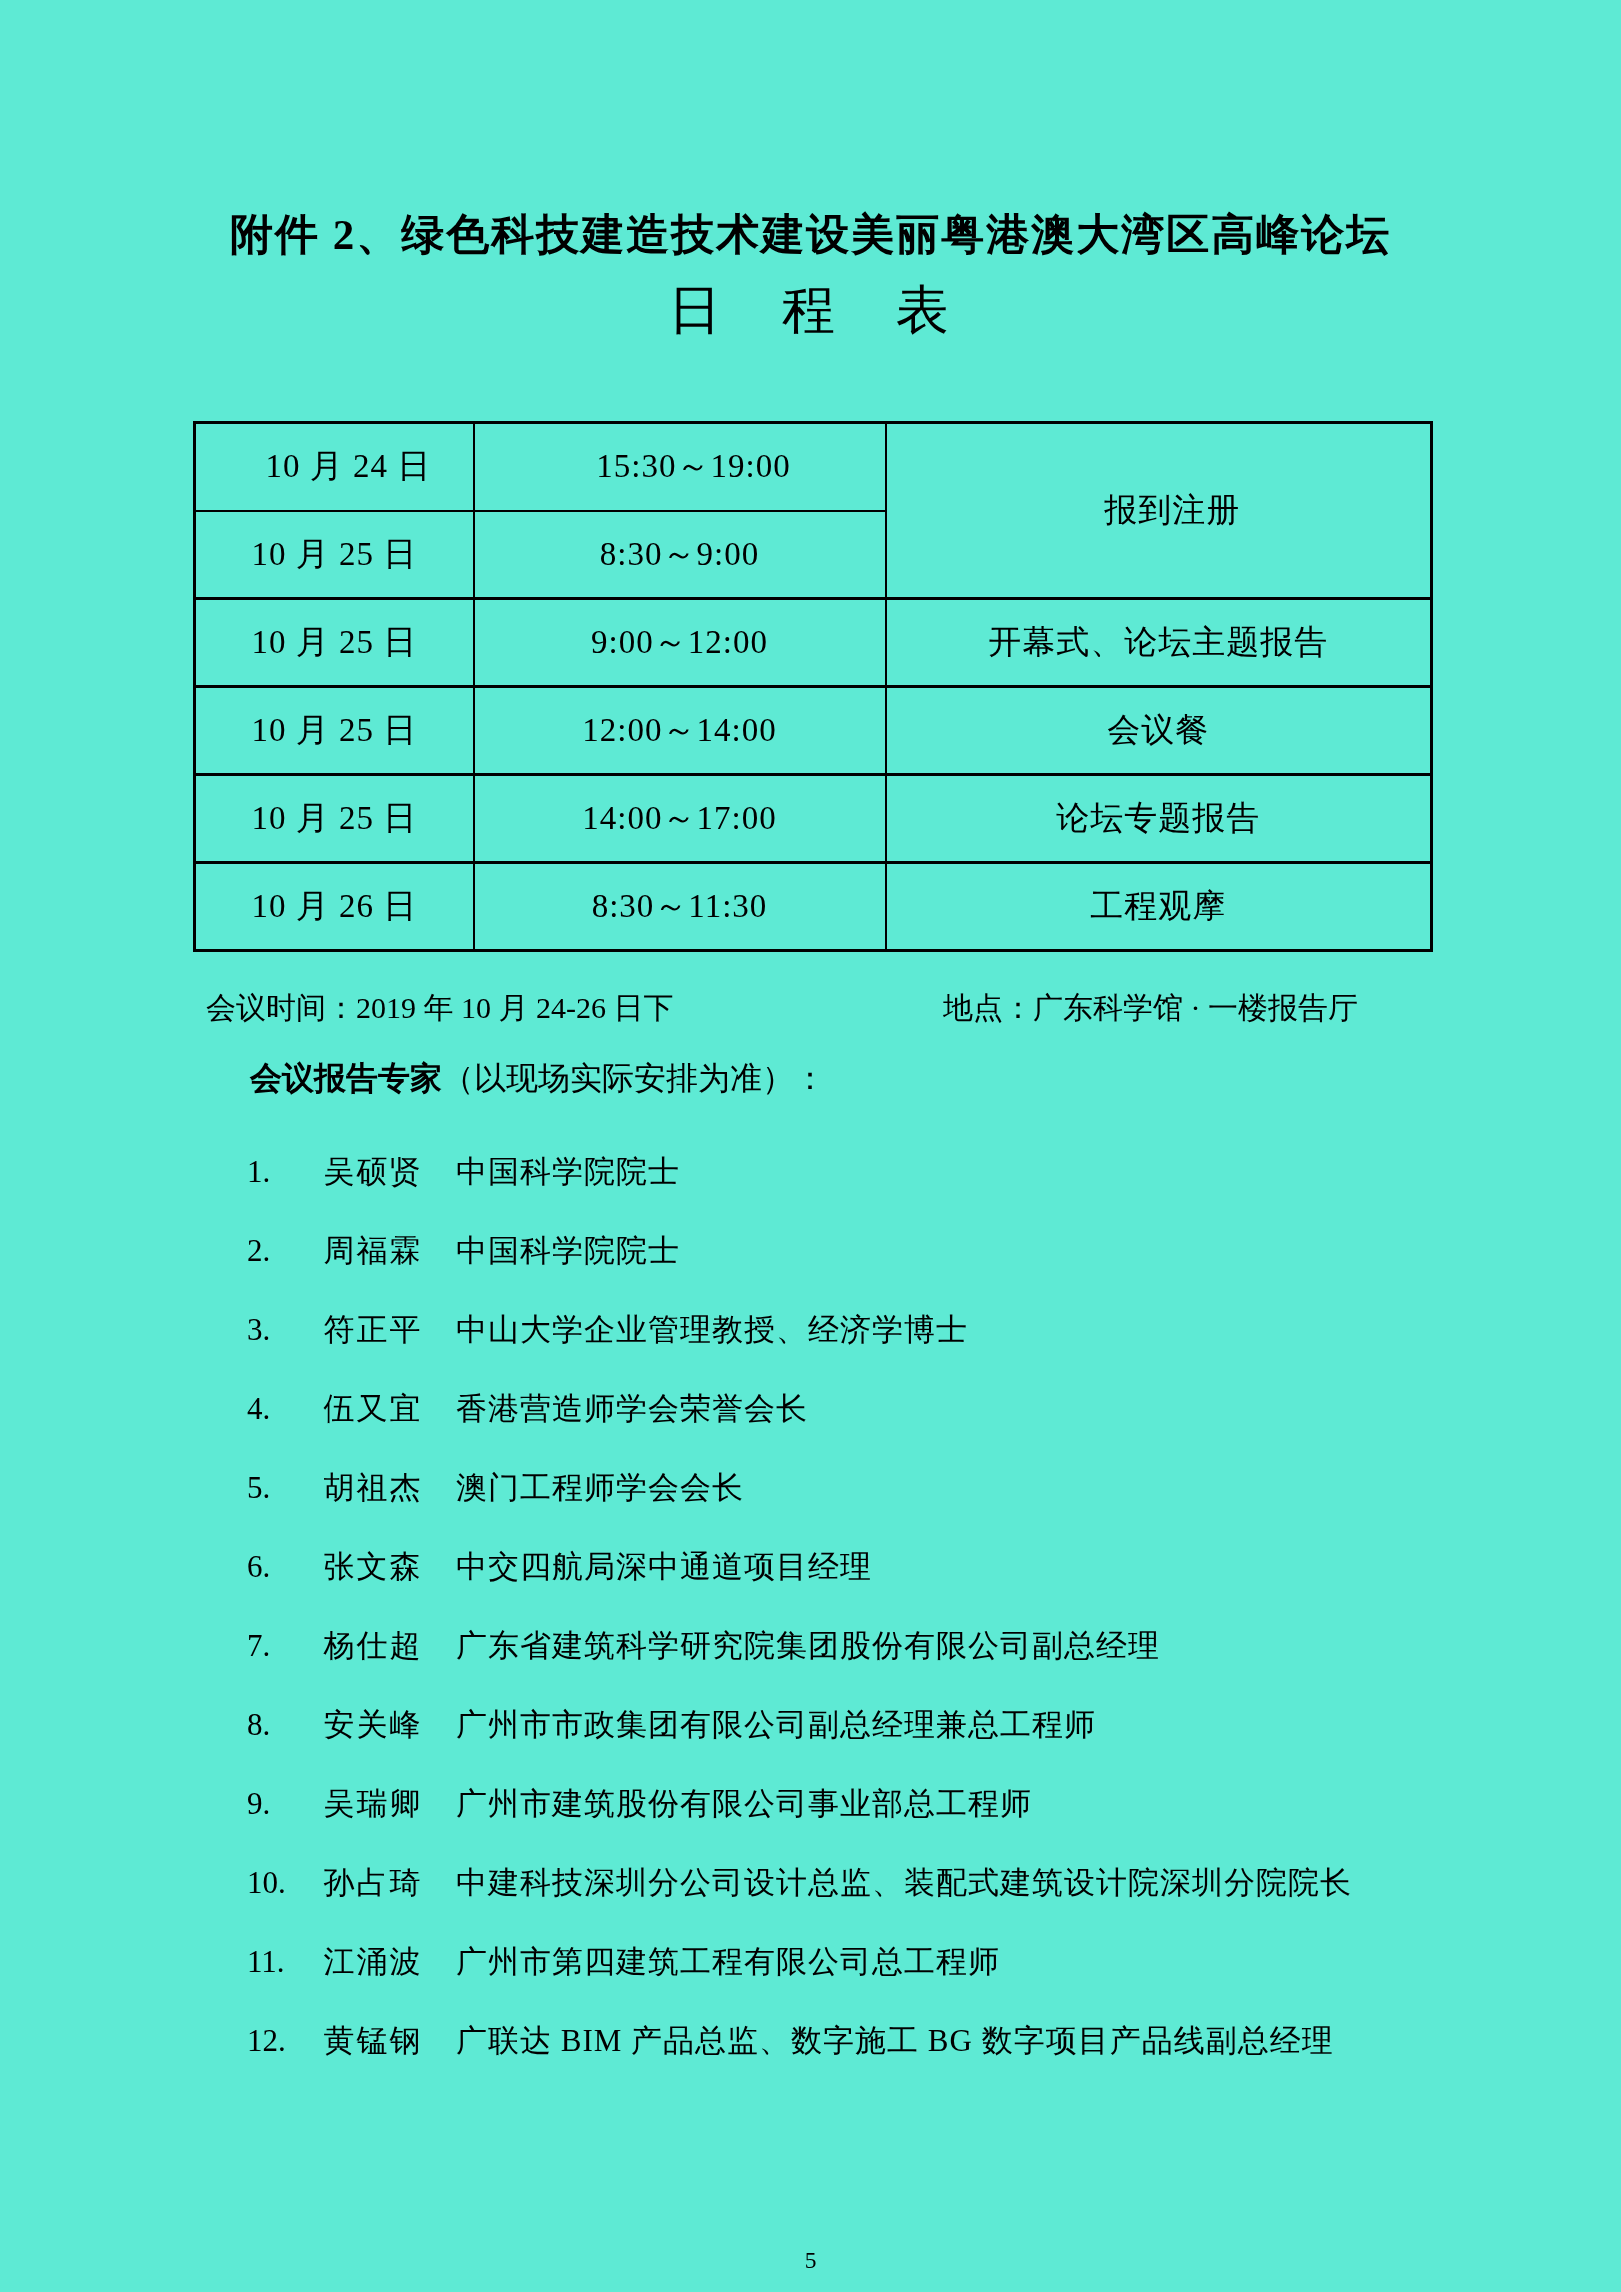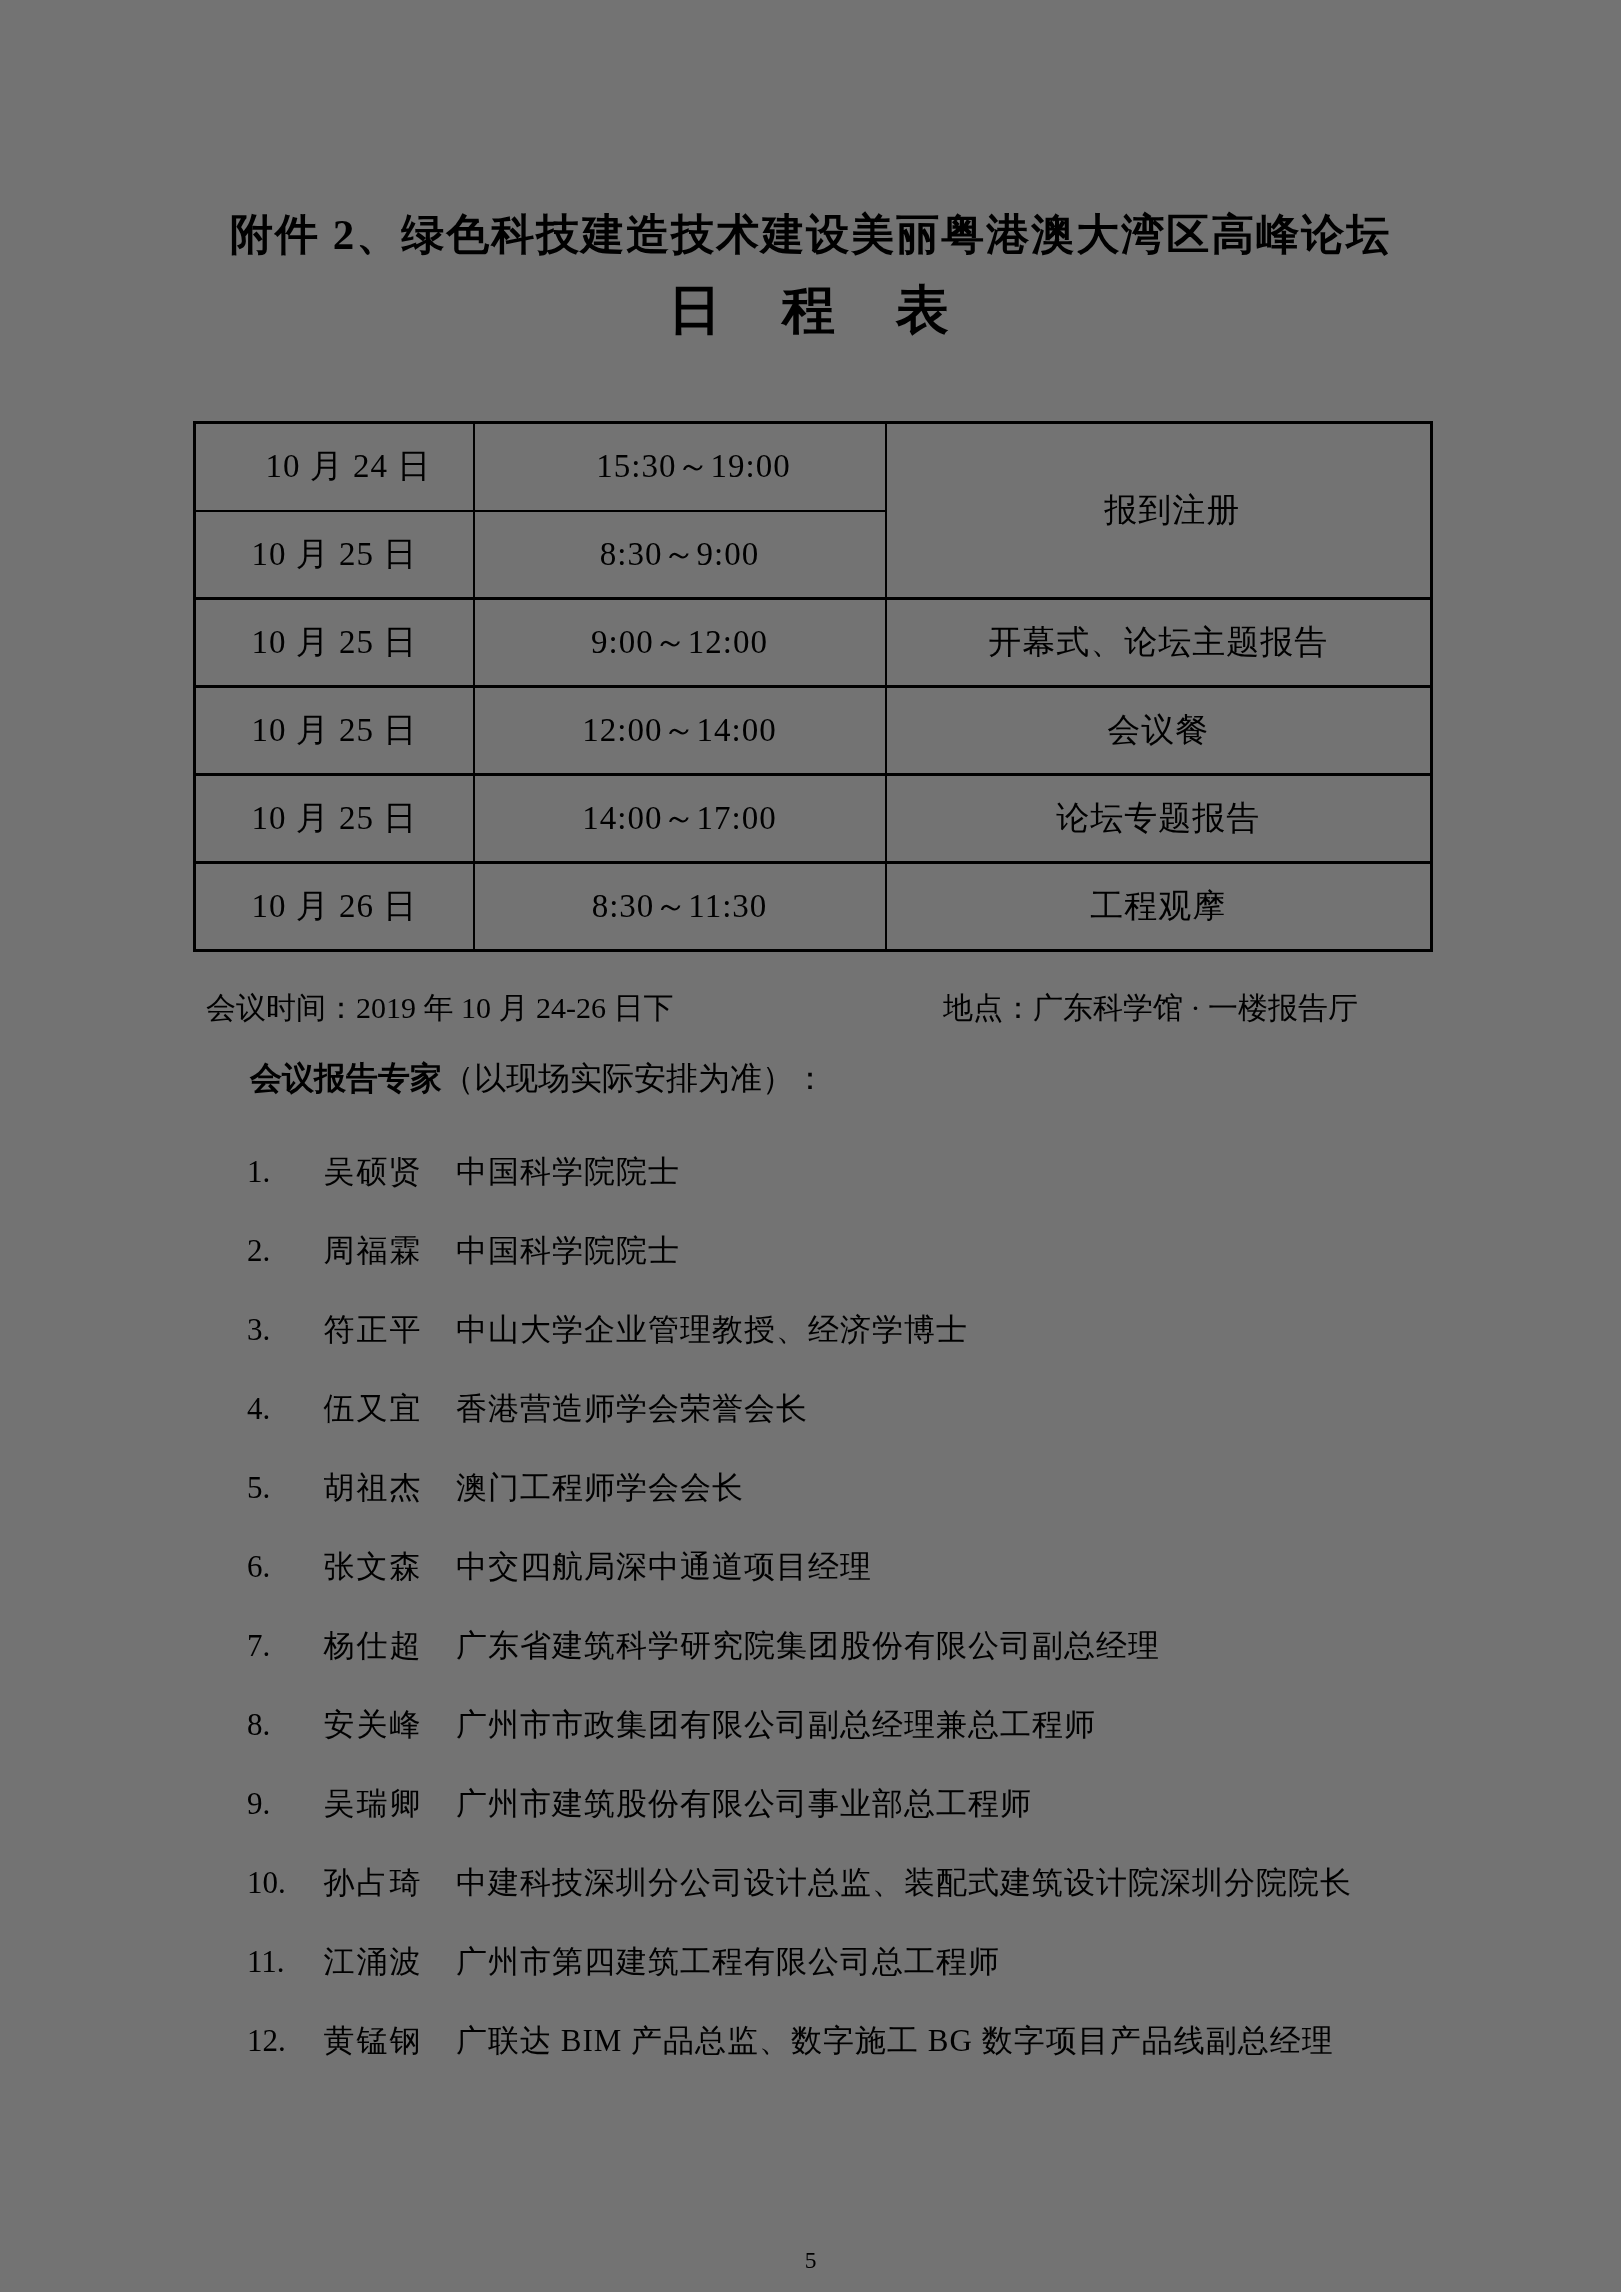--- a/index.html
+++ b/index.html
@@ -4,32 +4,32 @@
 <style>
   * { margin: 0; padding: 0; box-sizing: border-box; }
   html, body { background: #ffffff; }
   body {
     width: 1621px; height: 2293px;
     position: relative;
     font-family: "Liberation Serif", "DejaVu Serif", serif;
     color: #000000;
     overflow: hidden;
   }
-  .page { position: absolute; inset: 0; background: #737373; }
+  .page { position: absolute; inset: 0; background: #5eead4; }
 
   .attachment-title {
     position: absolute; top: 206px; left: 0; width: 100%;
     text-align: center;
     font-size: 43px; font-weight: bold; letter-spacing: 2px;
     white-space: nowrap;
   }
   .schedule-title {
     position: absolute; top: 275px; left: 0; width: 100%;
     text-align: center;
-    font-size: 53px; font-weight: bold; letter-spacing: 3.9px;
+    font-size: 53px; font-weight: normal; letter-spacing: 3.9px;
     white-space: nowrap;
   }
 
   table.schedule-table {
     position: absolute; left: 193px; top: 421px;
     width: 1240px;
     border-collapse: collapse; table-layout: fixed;
     border: 3.9px solid #000;
   }
   table.schedule-table col.col-date { width: 279px; }

